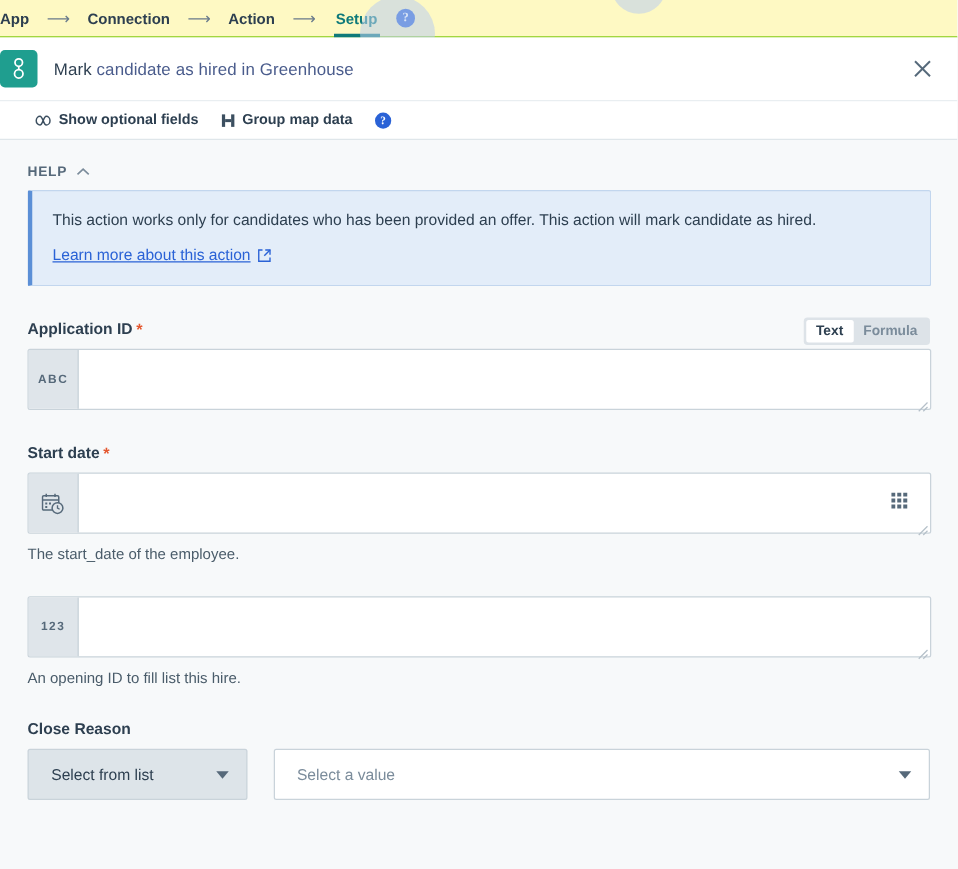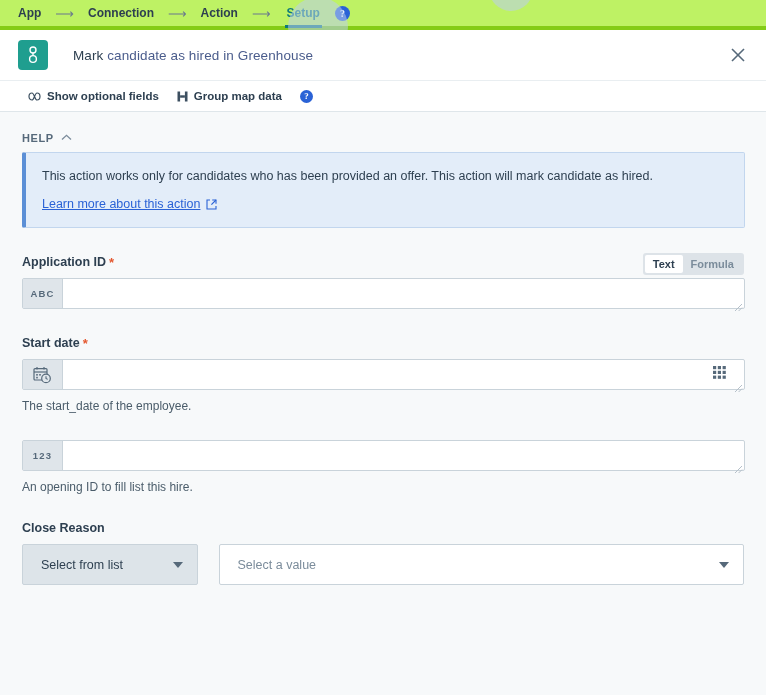--- a/index.html
+++ b/index.html
@@ -8,24 +8,23 @@
     background:#f7f9fa;
     font-family:"Liberation Sans", sans-serif;
     color:#2d3f50;
     overflow:hidden;
     position:relative;
   }
 
   
   .nav{
     height:30px;
-    background:#bef264;
-    display:flex;align-items:center;
-    padding-left:18px;
-    border-bottom:4px solid #84cc16;
+    background:#fef9c3;
+    display:flex;align-items:center;
+    border-bottom:1px solid #84cc16;
     position:relative;
     box-sizing:border-box;
   }
   .nav-step{
     font-size:12px;font-weight:bold;color:#2d3f50;
     line-height:30px;height:30px;
     display:flex;align-items:center;
   }
   .nav-step.active{
     color:#0f7a7a;
@@ -51,23 +50,22 @@
     background:#b9cdef;opacity:.55;
     pointer-events:none;
   }
   #blob-setup{width:60px;height:60px;left:288px;top:-3px;}
   #blob-top{width:44px;height:44px;left:489px;top:-33px;}
 
   
   .action-header{
     height:50px;background:#ffffff;
     display:flex;align-items:center;
-    padding:0 18px;box-sizing:border-box;
+    padding:0 0;box-sizing:border-box;
     position:relative;
-    gap:12px;
   }
   .app-logo{
     width:30px;height:30px;border-radius:4px;
     background:#1f9e8f;
     display:flex;align-items:center;justify-content:center;
     flex:none;
   }
   .action-title{
     margin-left:13px;font-size:13.5px;
     color:#4a5c8c;
@@ -147,21 +145,21 @@
   }
   .toggle-opt{
     font-size:11px;font-weight:bold;padding:3px 8px;
     border-radius:2px;color:#7b8c9b;cursor:pointer;
   }
   .toggle-opt.on{background:#fff;color:#2d3f50;}
 
   .input-row{
     display:flex;align-items:stretch;
     border:1px solid #c9d3da;border-radius:2px;
-    background:#fff;height:31px;box-sizing:border-box;
+    background:#fff;height:49px;box-sizing:border-box;
     width:723px;position:relative;
   }
   .input-prefix{
     width:39px;flex:none;background:#dfe5ea;
     border-right:1px solid #c9d3da;
     display:flex;align-items:center;justify-content:center;
     font-size:9.5px;font-weight:bold;color:#56697a;
     letter-spacing:1.2px;
   }
   .input-area{flex:1;cursor:text;}

